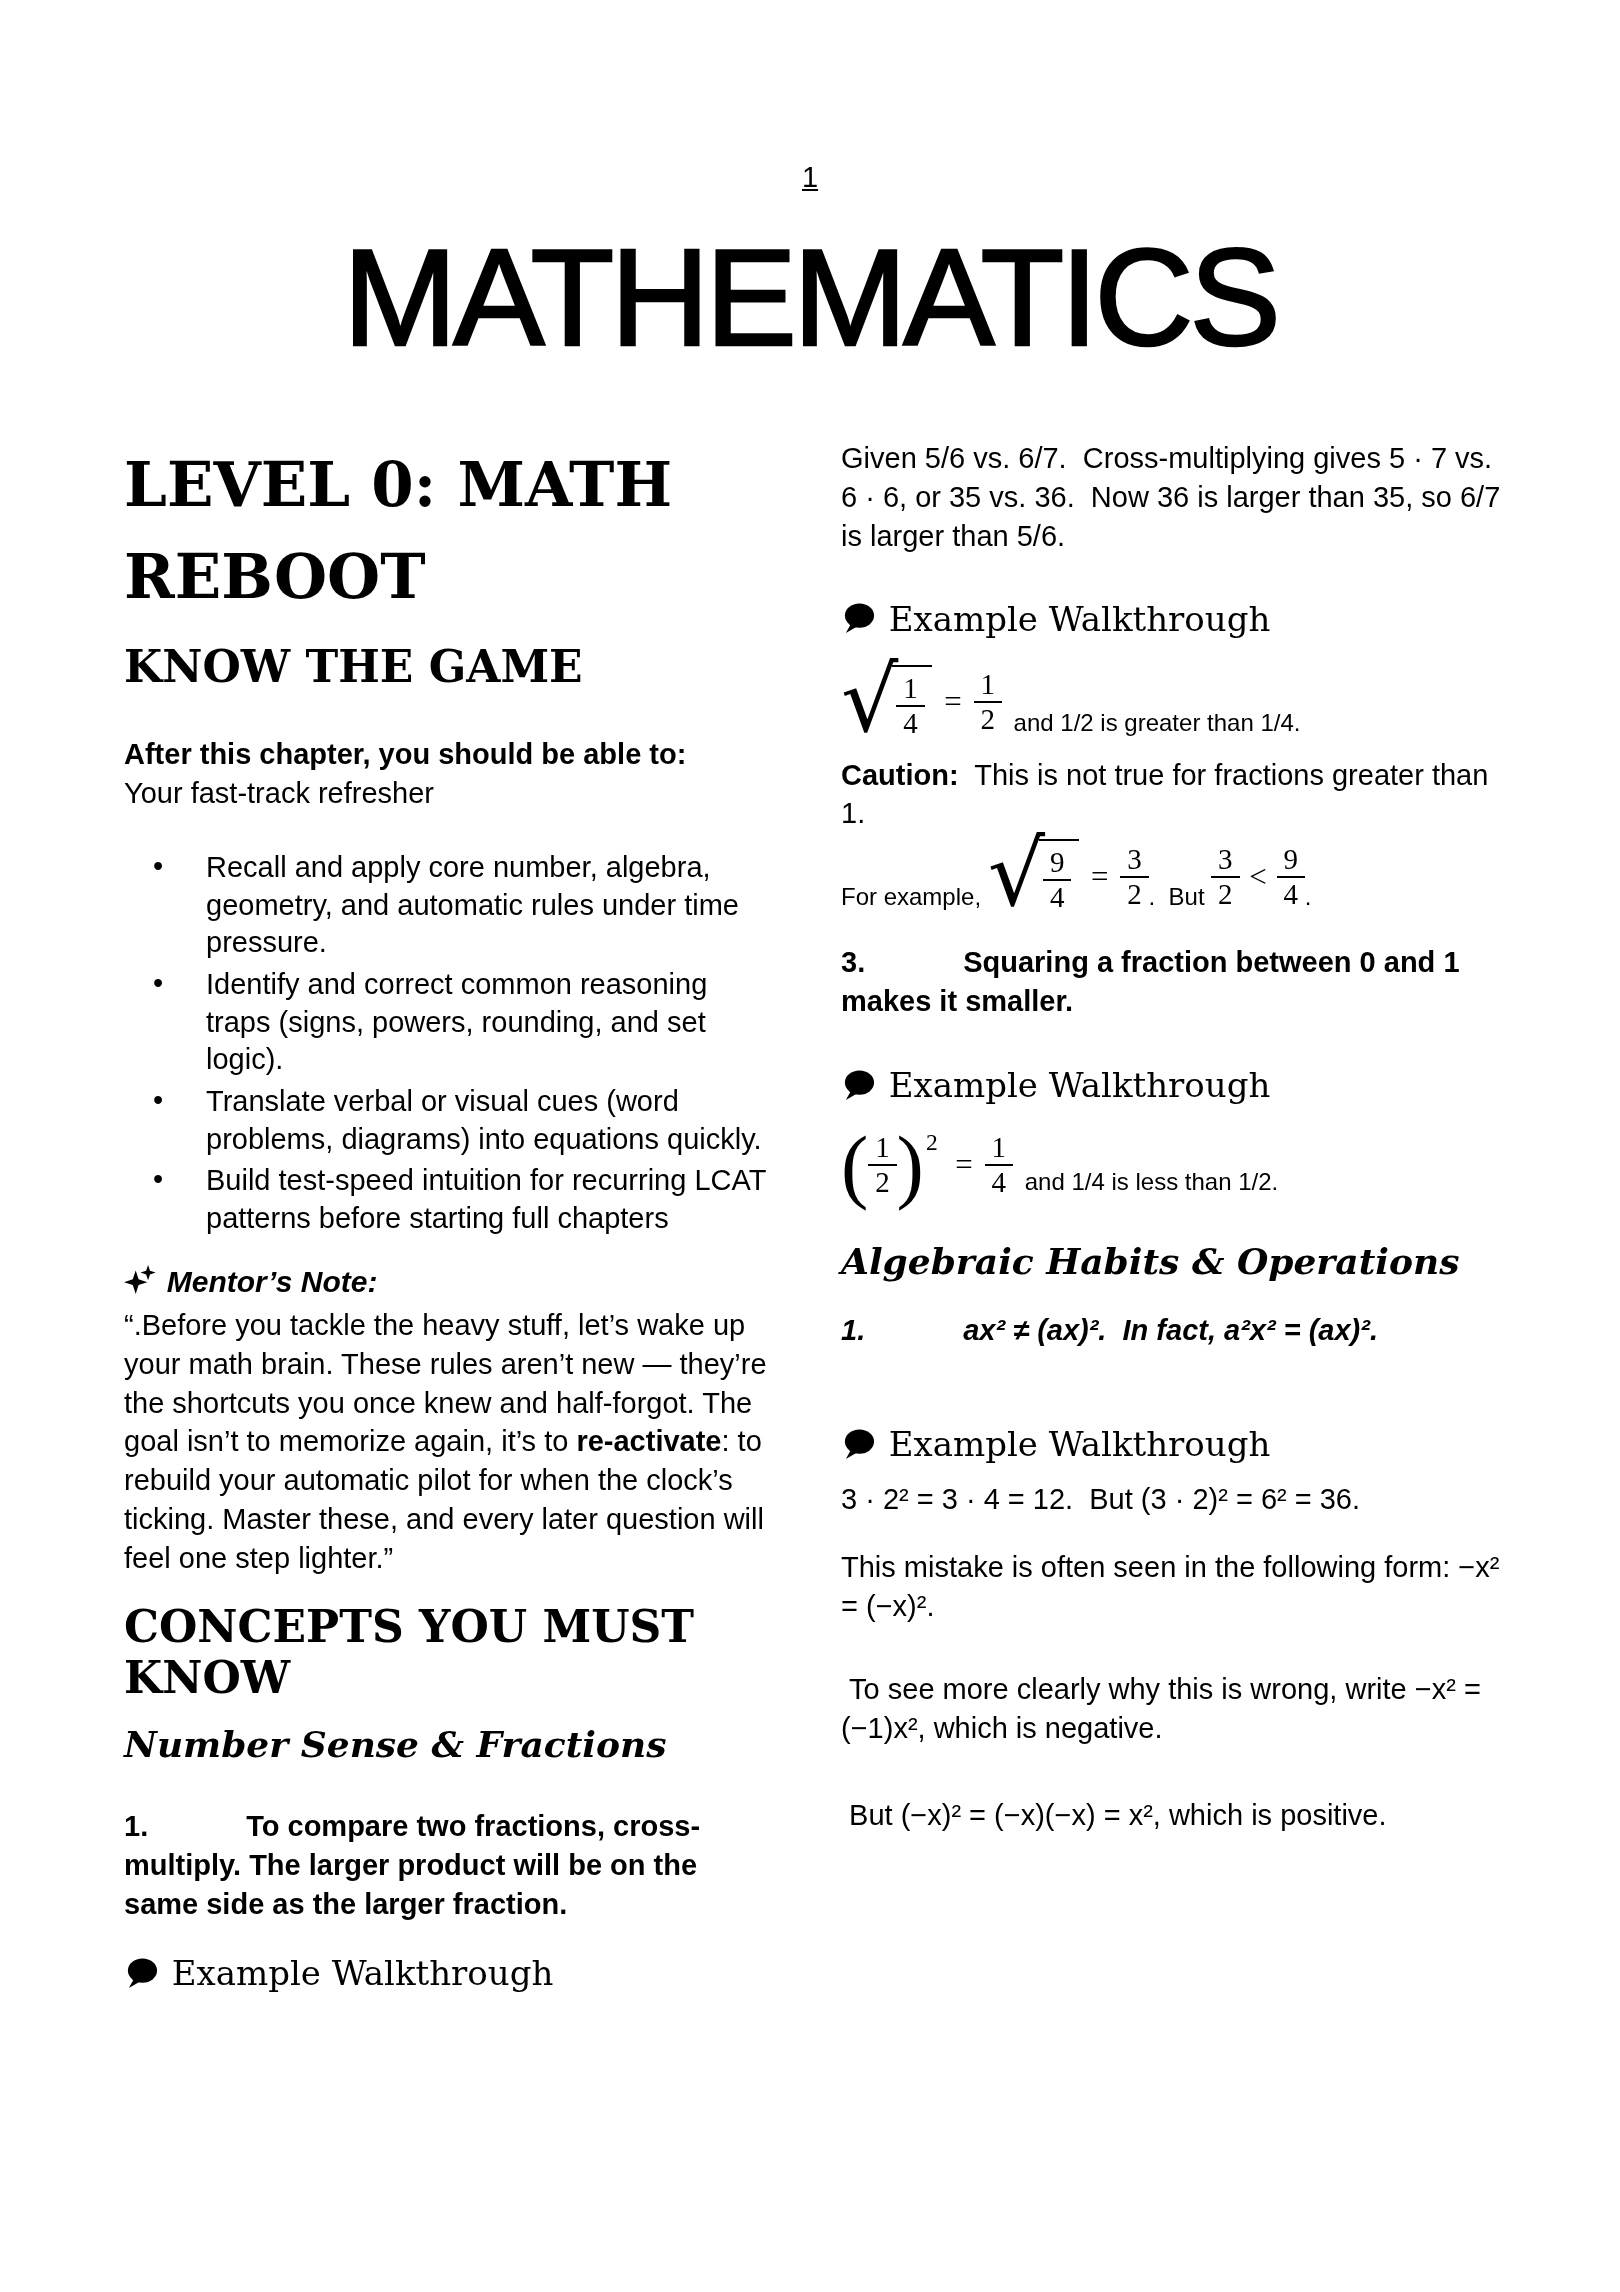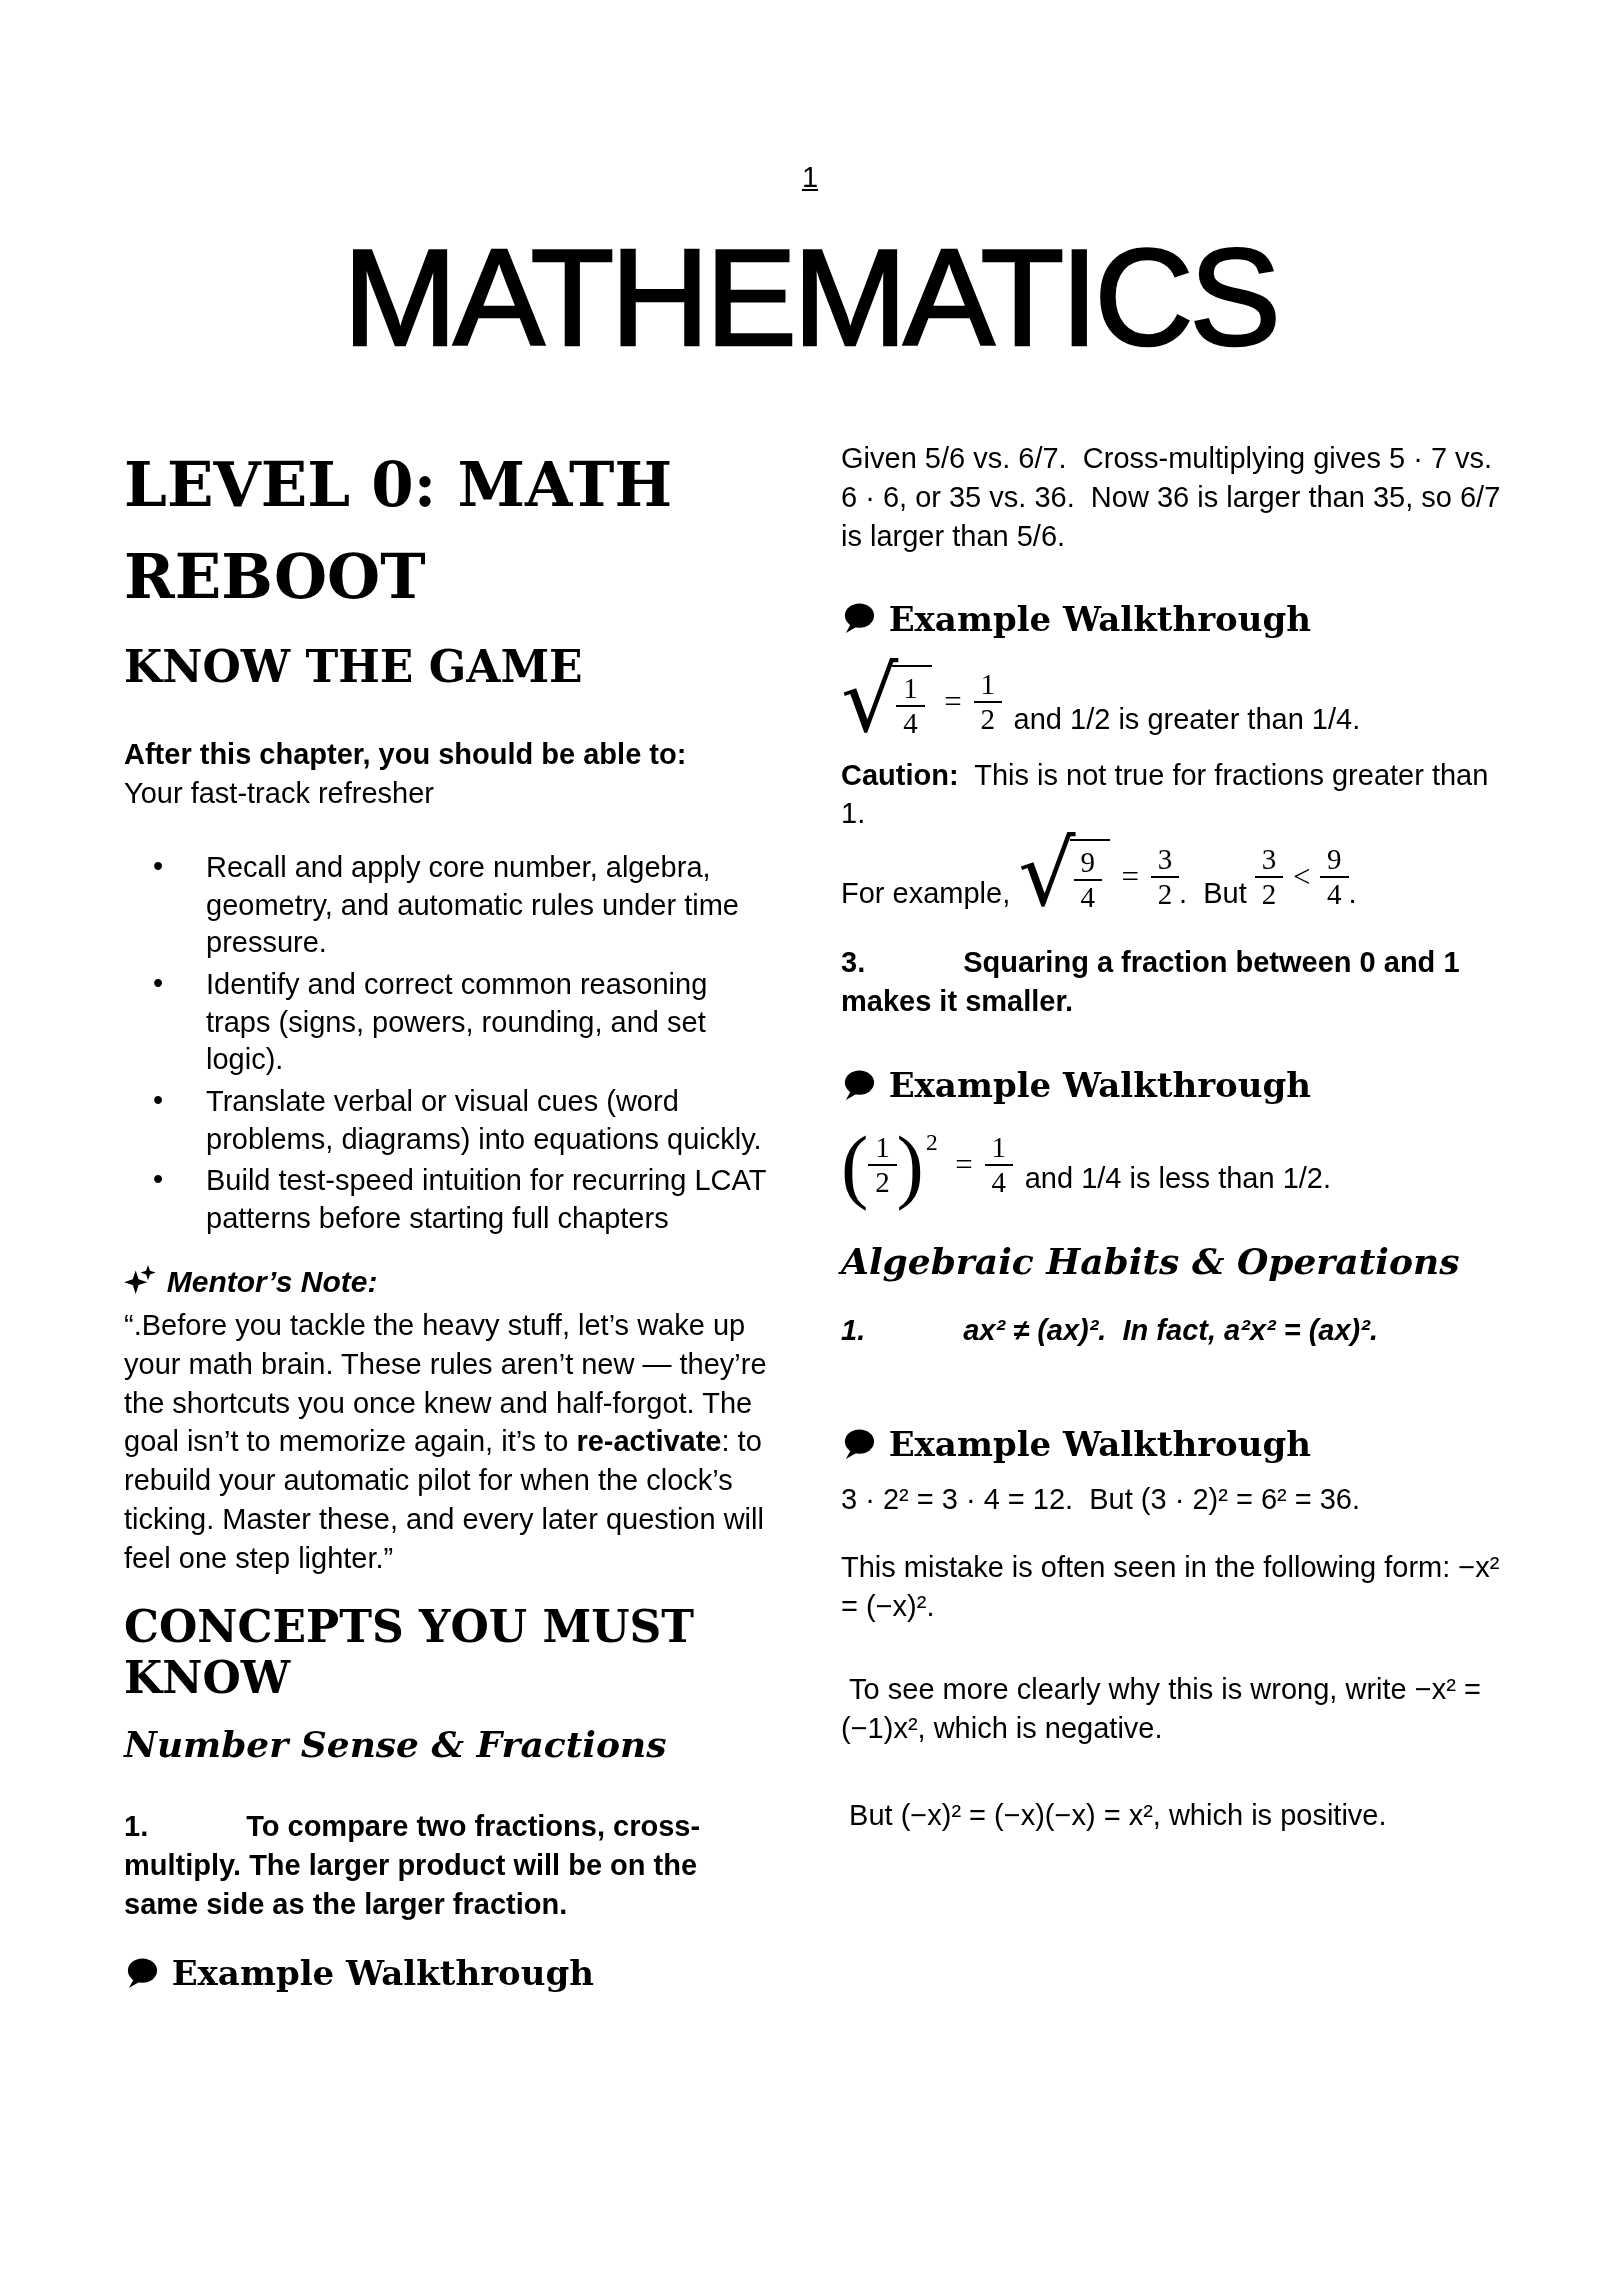--- a/index.html
+++ b/index.html
@@ -81,21 +81,21 @@
     font-size:30px;font-weight:bold;font-style:italic;
     line-height:1.2;
   }
   .sparkles{width:33px;height:33px;flex:0 0 auto;}
 
   
   .ex-head{
     display:flex;align-items:center;gap:12.7px;margin:0;
   }
   .ex-label{
-    font-family:"DejaVu Serif", serif;font-weight:bold;
+    font-family:"DejaVu Serif", serif;font-weight:normal;
     font-size:34px;line-height:1.2;
   }
   .bubble{width:35px;height:35px;flex:0 0 auto;}
   .ex-left{margin-top:29px;}
   .ex-r1{margin:43px 0 25.5px 0;}
   .ex-r2{margin:44px 0 25.5px 0;}
   .ex-r3{margin:74px 0 15.7px 0;}
 
   
   .mathrow{
@@ -122,21 +122,21 @@
   .mrel{font-family:"Liberation Serif", serif;font-size:31px;margin:0 9.8px;}
   .paren{
     font-family:"Liberation Serif", serif;font-weight:400;
     font-size:82px;line-height:0.72;
   }
   .psup{
     font-family:"Liberation Serif", serif;font-size:23.5px;
     align-self:flex-start;margin:0 5.9px 0 2px;position:relative;top:-2px;
   }
   .mtext{
-    font-family:"Liberation Sans", sans-serif;font-size:29px;line-height:1.34;
+    font-family:"Liberation Sans", sans-serif;font-size:24px;line-height:1.34;
     align-self:flex-end;padding-bottom:1px;
   }
   .mtail{padding-left:11.8px;}
 
   
   .it2{margin:0 0 43px 0;}
   .it3{margin:29px 0 44px 0;}
   .alg{margin:0 0 27.4px 0;}
   .it1a{margin:0 0 0 0;}
   .p-ex{margin:0 0 29px 0;}

